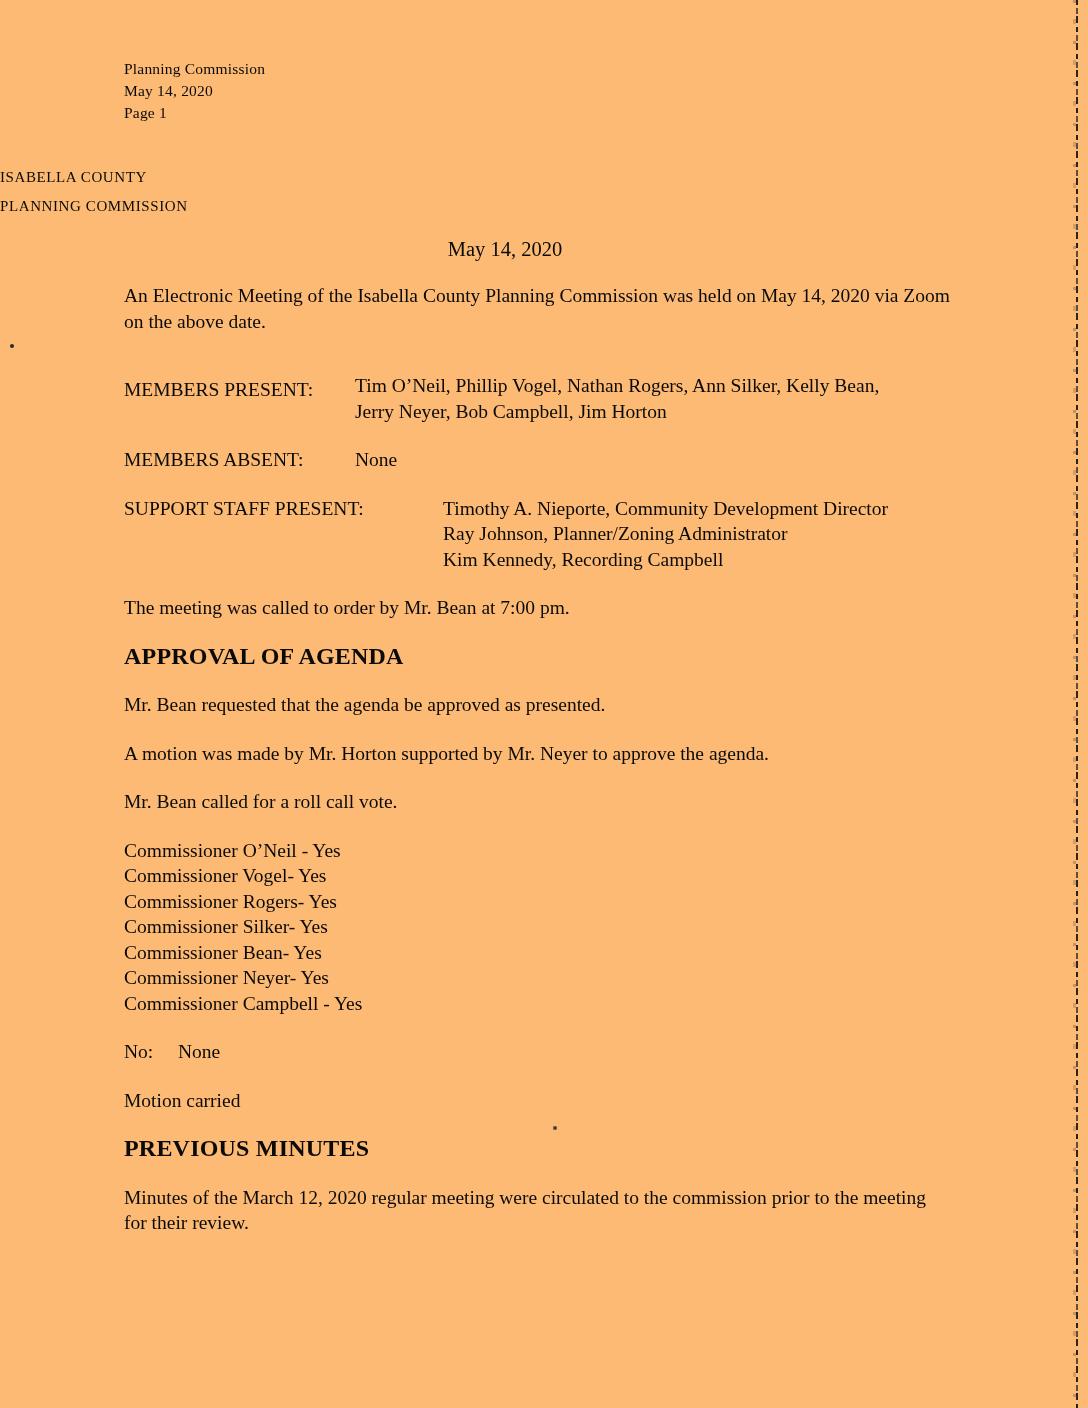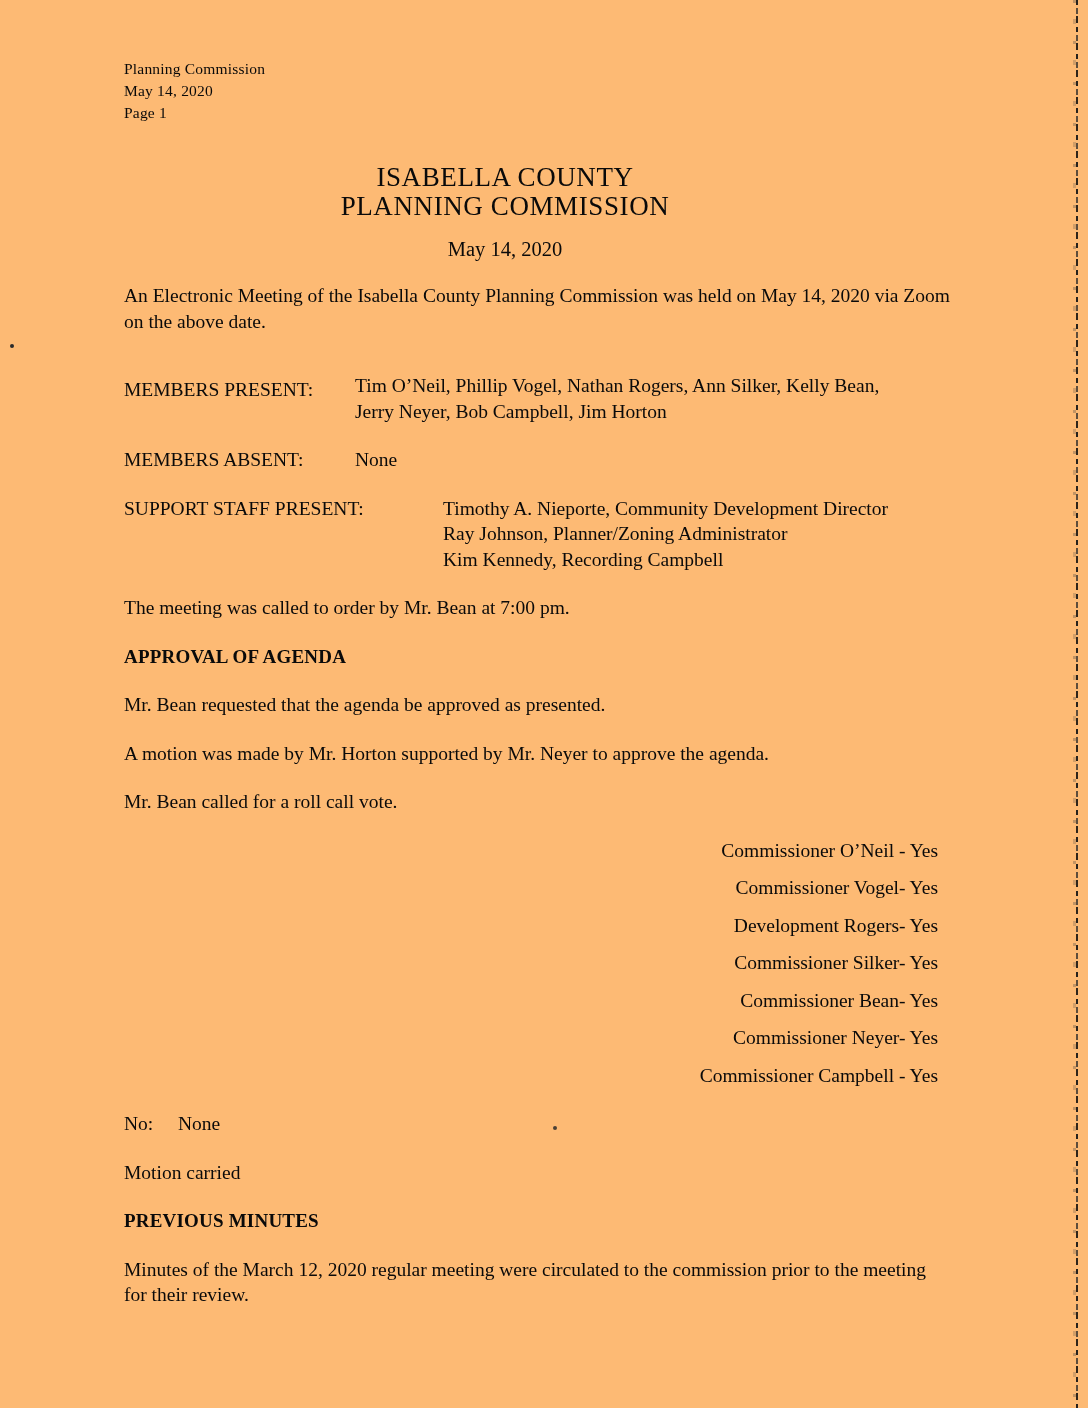--- a/index.html
+++ b/index.html
@@ -78,22 +78,21 @@
     line-height: 22px;
     letter-spacing: 0.2px;
   }
   .doc-header div { white-space: pre; }
 
   .title-block {
     position: absolute;
     left: 0;
     top: 163px;
     width: 1010px;
-    text-align: center;
-    font-size: 27px;
+    font-size: 15px;
     line-height: 29px;
     letter-spacing: 0.6px;
   }
   .title-date {
     position: absolute;
     left: 0;
     top: 235px;
     width: 1010px;
     text-align: center;
     font-size: 20.5px;
@@ -109,21 +108,21 @@
     line-height: 25.5px;
   }
 
   p.para {
     margin: 0 0 23px 0;
     text-align: left;
   }
 
   h2.section-head {
     margin: 0 0 23px 0;
-    font-size: 19px;
+    font-size: 24px;
     line-height: 25.5px;
     font-weight: bold;
     letter-spacing: 0.2px;
   }
 
   
   .attend-row {
     display: flex;
     align-items: flex-start;
     margin: 0 0 23px 0;
@@ -141,25 +140,24 @@
   .attend-row.support-staff   .label { width: 319px; }
   .attend-row .value div { white-space: normal; }
 
   
   .rollcall {
     margin: 0 0 23px 0;
     padding: 0;
     list-style: none;
   }
   .rollcall li {
-    margin: 12px;
+    margin: 0;
     padding: 0;
     line-height: 25.5px;
     white-space: pre;
-    text-align: right;
   }
 
   .novote {
     margin: 0 0 23px 0;
     display: flex;
   }
   .novote .nv-label { width: 54px; flex: 0 0 auto; }
   .novote .nv-value { flex: 1 1 auto; }
 </style>
 </head>
@@ -214,21 +212,21 @@
 
     <p class="para">Mr. Bean requested that the agenda be approved as presented.</p>
 
     <p class="para">A motion was made by Mr. Horton supported by Mr. Neyer to approve the agenda.</p>
 
     <p class="para">Mr. Bean called for a roll call vote.</p>
 
     <ul class="rollcall">
       <li>Commissioner O’Neil - Yes</li>
       <li>Commissioner Vogel- Yes</li>
-      <li>Development Rogers- Yes</li>
+      <li>Commissioner Rogers- Yes</li>
       <li>Commissioner Silker- Yes</li>
       <li>Commissioner Bean- Yes</li>
       <li>Commissioner Neyer- Yes</li>
       <li>Commissioner Campbell - Yes</li>
     </ul>
 
     <div class="novote">
       <div class="nv-label">No:</div>
       <div class="nv-value">None</div>
     </div>

